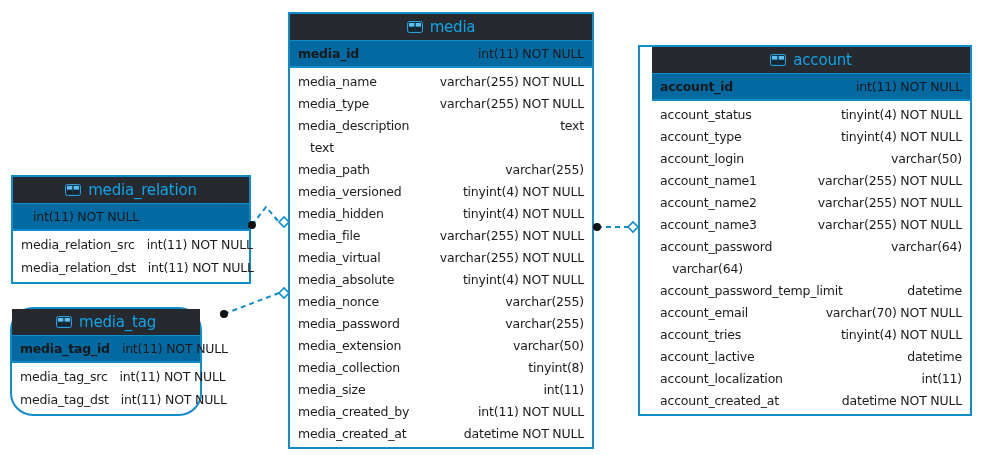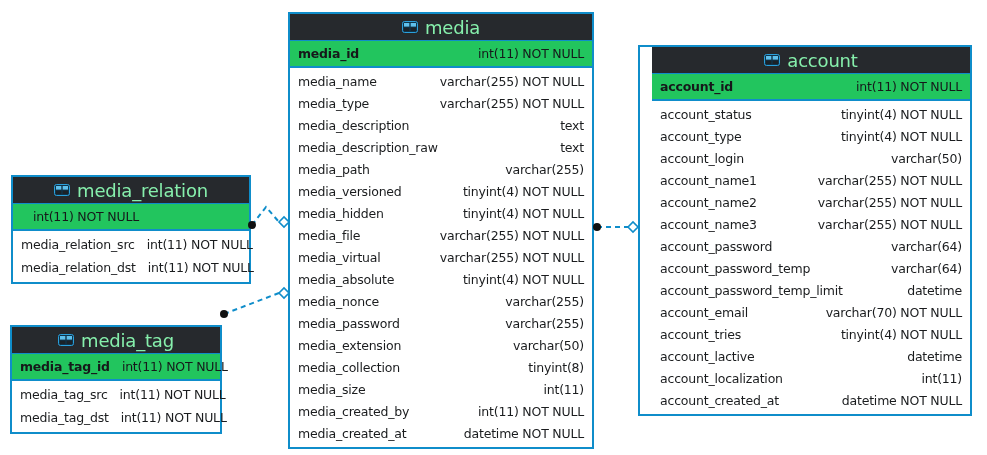--- a/index.html
+++ b/index.html
@@ -1,27 +1,27 @@
 <!DOCTYPE html>
 <html><head>
 <meta charset="utf-8">
 <style>
   html, body { margin:0; padding:0; background:#ffffff; }
   body { width:987px; height:455px; font-family:"DejaVu Sans", "Liberation Sans", sans-serif; }
   #canvas { position:relative; width:987px; height:455px; background:#ffffff; overflow:hidden; }
 
   .table { position:absolute; background:#ffffff; border:2px solid #0f8dca; box-sizing:border-box; }
   .thead {
-    height:26px; background:#26292d; border-bottom:1px solid #0f8dca; color:#86efac;
+    height:26px; background:#26292d; border-bottom:1px solid #0f8dca; color:#0ea5e9;
     display:flex; align-items:center; justify-content:center; gap:7px;
-    font-size:18px; letter-spacing:-0.2px;
+    font-size:15px; letter-spacing:-0.2px;
   }
   .ticon { display:flex; align-items:center; }
   .pkrow {
-    height:25px; border-bottom:2px solid #0f8dca; background:#22c55e;
+    height:25px; border-bottom:2px solid #0f8dca; background:#0369a1;
     display:flex; align-items:center; justify-content:space-between; padding:0 8px;
     font-size:12.5px; letter-spacing:-0.2px; color:#16181a;
   }
   .pkrow .cname { font-weight:bold; }
   .rows { padding:2px 0 3px 0; }
   .row {
     height:var(--rh,22px); display:flex; align-items:center; justify-content:space-between;
     padding:0 8px; font-size:12.5px; letter-spacing:-0.2px; color:#1a1c1e;
   }
   .cname { white-space:nowrap; }
@@ -55,21 +55,21 @@
           <span class="cname">media_relation_src</span>
           <span class="ctype">int(11) NOT NULL</span>
         </div>
       <div class="row">
           <span class="cname">media_relation_dst</span>
           <span class="ctype">int(11) NOT NULL</span>
         </div>
     </div>
   </div>
 
-  <div class="table" style="left:10px; top:325px; width:212px; --rh:23px;">
+  <div class="table" style="left:10px; top:307px; width:192px;border-radius:23px; --rh:23px;">
     <div class="thead">
       <span class="ticon">
         <svg width="16" height="12" viewBox="0 0 16 12">
             <rect x="0.5" y="0.5" width="15" height="11" rx="2" fill="#10344a" stroke="#2aa0dc"></rect>
             <rect x="2" y="2" width="5.3" height="3.6" fill="#5fc0ec"></rect>
             <rect x="8.7" y="2" width="5.3" height="3.6" fill="#5fc0ec"></rect>
             <rect x="2" y="6.6" width="5.3" height="3.4" fill="#1b2228"></rect>
             <rect x="8.7" y="6.6" width="5.3" height="3.4" fill="#1b2228"></rect>
           </svg>
       </span>
@@ -115,21 +115,20 @@
         </div>
       <div class="row">
           <span class="cname">media_type</span>
           <span class="ctype">varchar(255) NOT NULL</span>
         </div>
       <div class="row">
           <span class="cname">media_description</span>
           <span class="ctype">text</span>
         </div>
       <div class="row">
-          <span class="cname">media_description_raw</span>
           <span class="ctype">text</span>
         </div>
       <div class="row">
           <span class="cname">media_path</span>
           <span class="ctype">varchar(255)</span>
         </div>
       <div class="row">
           <span class="cname">media_versioned</span>
           <span class="ctype">tinyint(4) NOT NULL</span>
         </div>
@@ -220,21 +219,20 @@
         </div>
       <div class="row">
           <span class="cname">account_name3</span>
           <span class="ctype">varchar(255) NOT NULL</span>
         </div>
       <div class="row">
           <span class="cname">account_password</span>
           <span class="ctype">varchar(64)</span>
         </div>
       <div class="row">
-          <span class="cname">account_password_temp</span>
           <span class="ctype">varchar(64)</span>
         </div>
       <div class="row">
           <span class="cname">account_password_temp_limit</span>
           <span class="ctype">datetime</span>
         </div>
       <div class="row">
           <span class="cname">account_email</span>
           <span class="ctype">varchar(70) NOT NULL</span>
         </div>

